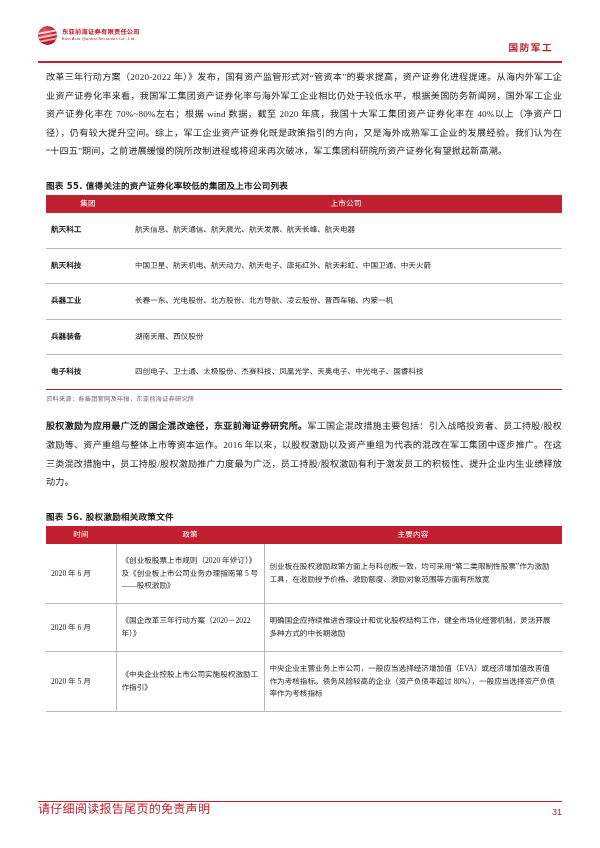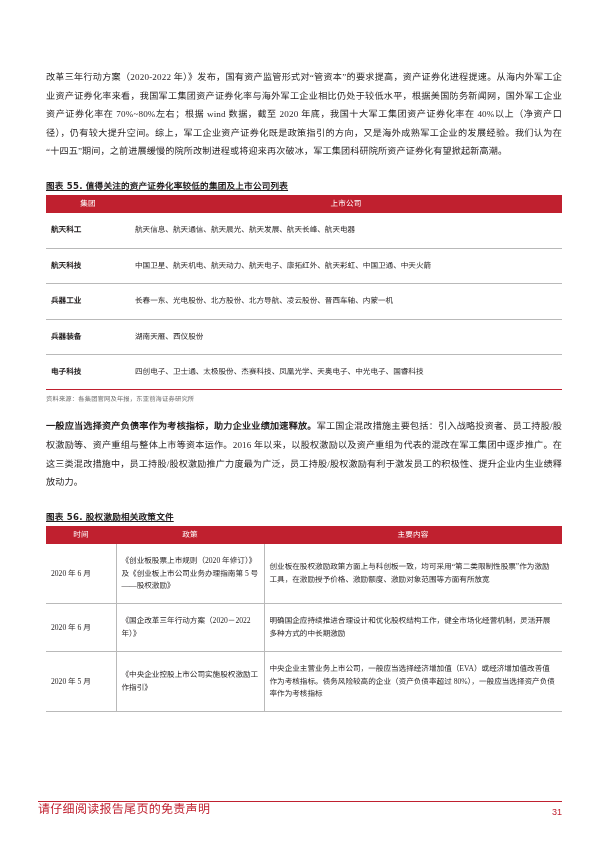--- a/index.html
+++ b/index.html
@@ -112,21 +112,20 @@
   .spacer-14 { height: 14px; }
 
   
   .fig-title {
     font-size: 8.6px;
     font-weight: bold;
     color: #231f20;
     font-family: "DejaVu Sans", sans-serif;
     margin-bottom: 4px;
     letter-spacing: 0.2px;
-    text-decoration: underline;
   }
   table.rpt {
     border-collapse: collapse;
     width: 100%;
     table-layout: fixed;
     font-size: 7.6px;
     line-height: 12.4px;
   }
   table.rpt th {
     background: #c0202f;
@@ -193,20 +192,31 @@
     font-size: 9px;
     color: #c0202f;
     font-family: "Liberation Sans", sans-serif;
   }
 </style>
 </head>
 <body>
 
 <div class="page">
 
+  <div class="page-header">
+    <div class="logo-block">
+      <div class="logo-mark"></div>
+      <div class="logo-text">
+        <div class="logo-cn">东亚前海证券有限责任公司</div>
+        <div class="logo-en">East Asia Qianhai Securities Co., Ltd.</div>
+      </div>
+    </div>
+    <div class="header-title">国防军工</div>
+    <div class="header-rule"></div>
+  </div>
 
   <div class="content">
 
     <p class="body-text">改革三年行动方案（2020-2022 年）》发布，国有资产监管形式对“管资本”的要求提高，资产证券化进程提速。从海内外军工企业资产证券化率来看，我国军工集团资产证券化率与海外军工企业相比仍处于较低水平，根据美国防务新闻网，国外军工企业资产证券化率在 70%~80%左右；根据 wind 数据，截至 2020 年底，我国十大军工集团资产证券化率在 40%以上（净资产口径），仍有较大提升空间。综上，军工企业资产证券化既是政策指引的方向，又是海外成熟军工企业的发展经验。我们认为在“十四五”期间，之前进展缓慢的院所改制进程或将迎来再次破冰，军工集团科研院所资产证券化有望掀起新高潮。</p>
 
     <div class="spacer-18"></div>
 
     <div>
       <div class="fig-title">图表 55. 值得关注的资产证券化率较低的集团及上市公司列表</div>
       <div class="tbl-wrap-55">
@@ -243,21 +253,21 @@
               <td>四创电子、卫士通、太极股份、杰赛科技、凤凰光学、天奥电子、中光电子、国睿科技</td>
             </tr>
           </tbody>
         </table>
       </div>
       <div class="src-note">资料来源：各集团官网及年报，东亚前海证券研究所</div>
     </div>
 
     <div class="spacer-14"></div>
 
-    <p class="body-text"><span class="para-lead">一般应当选择资产负债率作为考核指标，助力企业业绩加速释放。</span><span>军工国企混改措施主要包括：引入战略投资者、员工持股/股权激励等、资产重组与整体上市等资本运作。2016 年以来，以股权激励以及资产重组为代表的混改在军工集团中逐步推广。在这三类混改措施中，员工持股/股权激励推广力度最为广泛，员工持股/股权激励有利于激发员工的积极性、提升企业内生业绩释放动力。</span></p>
+    <p class="body-text"><span class="para-lead">股权激励为应用最广泛的国企混改途径，东亚前海证券研究所。</span><span>军工国企混改措施主要包括：引入战略投资者、员工持股/股权激励等、资产重组与整体上市等资本运作。2016 年以来，以股权激励以及资产重组为代表的混改在军工集团中逐步推广。在这三类混改措施中，员工持股/股权激励推广力度最为广泛，员工持股/股权激励有利于激发员工的积极性、提升企业内生业绩释放动力。</span></p>
 
     <div class="spacer-18"></div>
 
     <div>
       <div class="fig-title">图表 56. 股权激励相关政策文件</div>
       <table class="rpt t56 bordered">
         <colgroup>
             <col class="c1">
             <col class="c2">
             <col>

